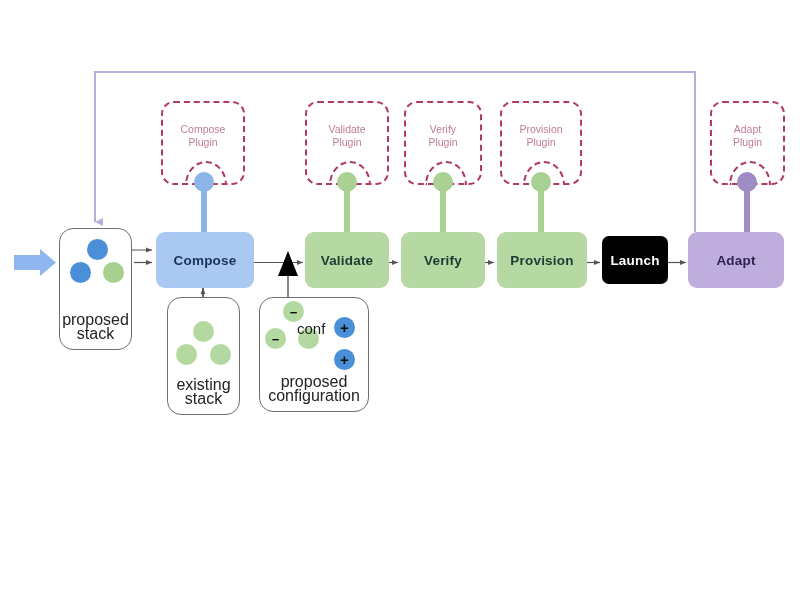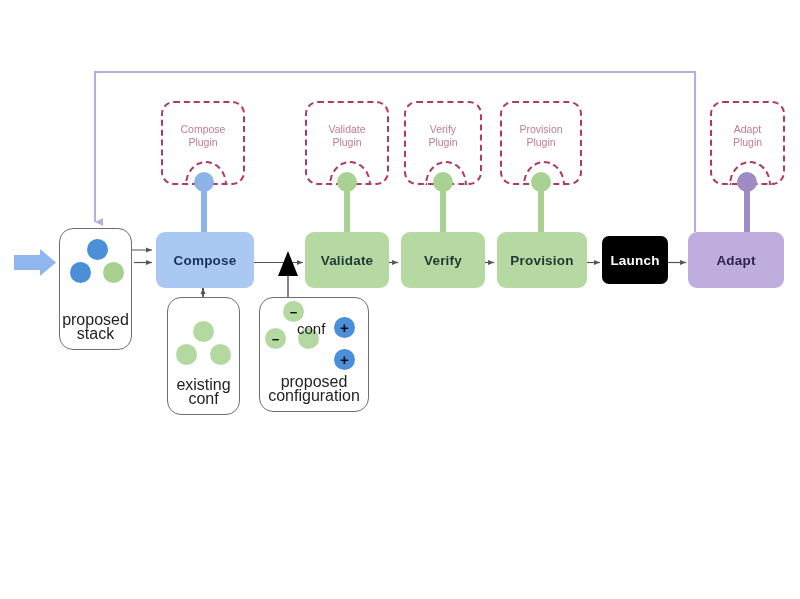--- a/index.html
+++ b/index.html
@@ -246,21 +246,21 @@
     <div class="artifact" style="left:59px;top:228px;width:73px;height:122px;">
       <div class="cap">proposed
 stack</div>
     </div>
     <div class="gnode bd" style="left:87px;top:239px;width:21px;height:21px;"></div>
     <div class="gnode bd" style="left:70px;top:262px;width:21px;height:21px;"></div>
     <div class="gnode g" style="left:103px;top:262px;width:21px;height:21px;"></div>
 
     <div class="artifact" style="left:167px;top:297px;width:73px;height:118px;">
       <div class="cap">existing
-conf</div>
+stack</div>
     </div>
     <div class="gnode gl" style="left:193px;top:321px;width:21px;height:21px;"></div>
     <div class="gnode gl" style="left:176px;top:344px;width:21px;height:21px;"></div>
     <div class="gnode gl" style="left:210px;top:344px;width:21px;height:21px;"></div>
 
     <div class="artifact" style="left:259px;top:297px;width:110px;height:115px;">
       <div class="cap">proposed
 configuration</div>
     </div>
 

